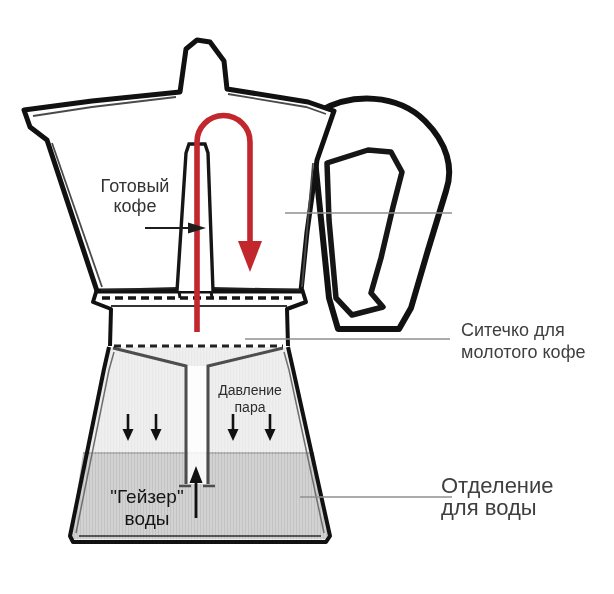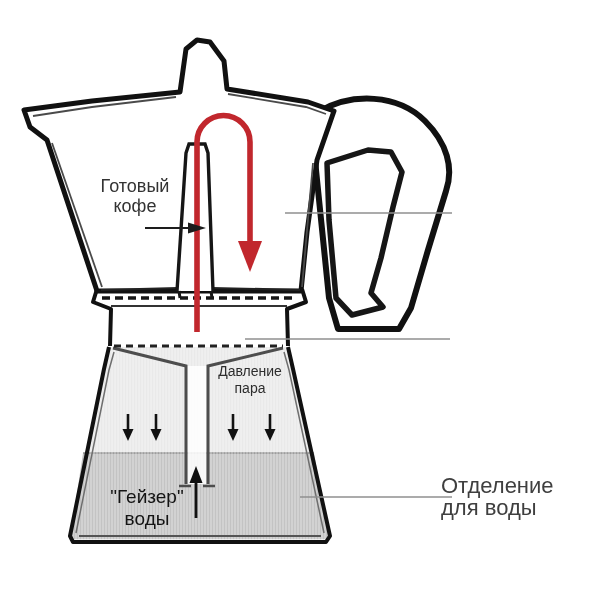--- a/index.html
+++ b/index.html
@@ -13,21 +13,21 @@
   #diagram-svg{position:absolute;left:0;top:0;}
   .lbl{
     position:absolute;
     white-space:pre-line;
     color:#3f3f3f;
   }
   .lbl-center{text-align:center;}
   #ready-coffee-label{left:80px;top:176px;width:110px;font-size:18px;line-height:20px;color:#333333;}
   #compartment-coffee-label{left:461px;top:193px;width:150px;font-size:18px;line-height:21.5px;color:#3f3f3f;}
   #strainer-label{left:461px;top:320px;width:150px;font-size:18px;line-height:21.5px;color:#3f3f3f;}
-  #pressure-label{left:200px;top:363px;width:100px;font-size:14px;line-height:17px;color:#2d2d2d;}
+  #pressure-label{left:200px;top:382px;width:100px;font-size:14px;line-height:17px;color:#2d2d2d;}
   #geyser-label{left:92px;top:486px;width:110px;font-size:19px;line-height:22px;color:#141414;}
   #water-compartment-label{left:441px;top:475px;width:150px;font-size:22px;line-height:21.5px;color:#3f3f3f;}
 </style>
 </head>
 <body>
 
 <div id="stage">
 
   <svg id="diagram-svg" width="614" height="594" viewBox="0 0 614 594">
     <defs>
@@ -121,20 +121,22 @@
       <path d="M285,213 L452,213" stroke="#8f8f8f" stroke-width="1.7"></path>
       <path d="M245,339 L450,339" stroke="#8f8f8f" stroke-width="1.7"></path>
       <path d="M300,497 L452,497" stroke="#8f8f8f" stroke-width="1.7"></path>
     </g>
   </svg>
 
   <div id="ready-coffee-label" class="lbl lbl-center">Готовый
 кофе</div>
 
 
+  <div id="strainer-label" class="lbl">Ситечко  для
+молотого кофе</div>
 
   <div id="pressure-label" class="lbl lbl-center">Давление
 пара</div>
 
   <div id="geyser-label" class="lbl lbl-center">"Гейзер"
 воды</div>
 
   <div id="water-compartment-label" class="lbl">Отделение
 для воды</div>
 </div>

